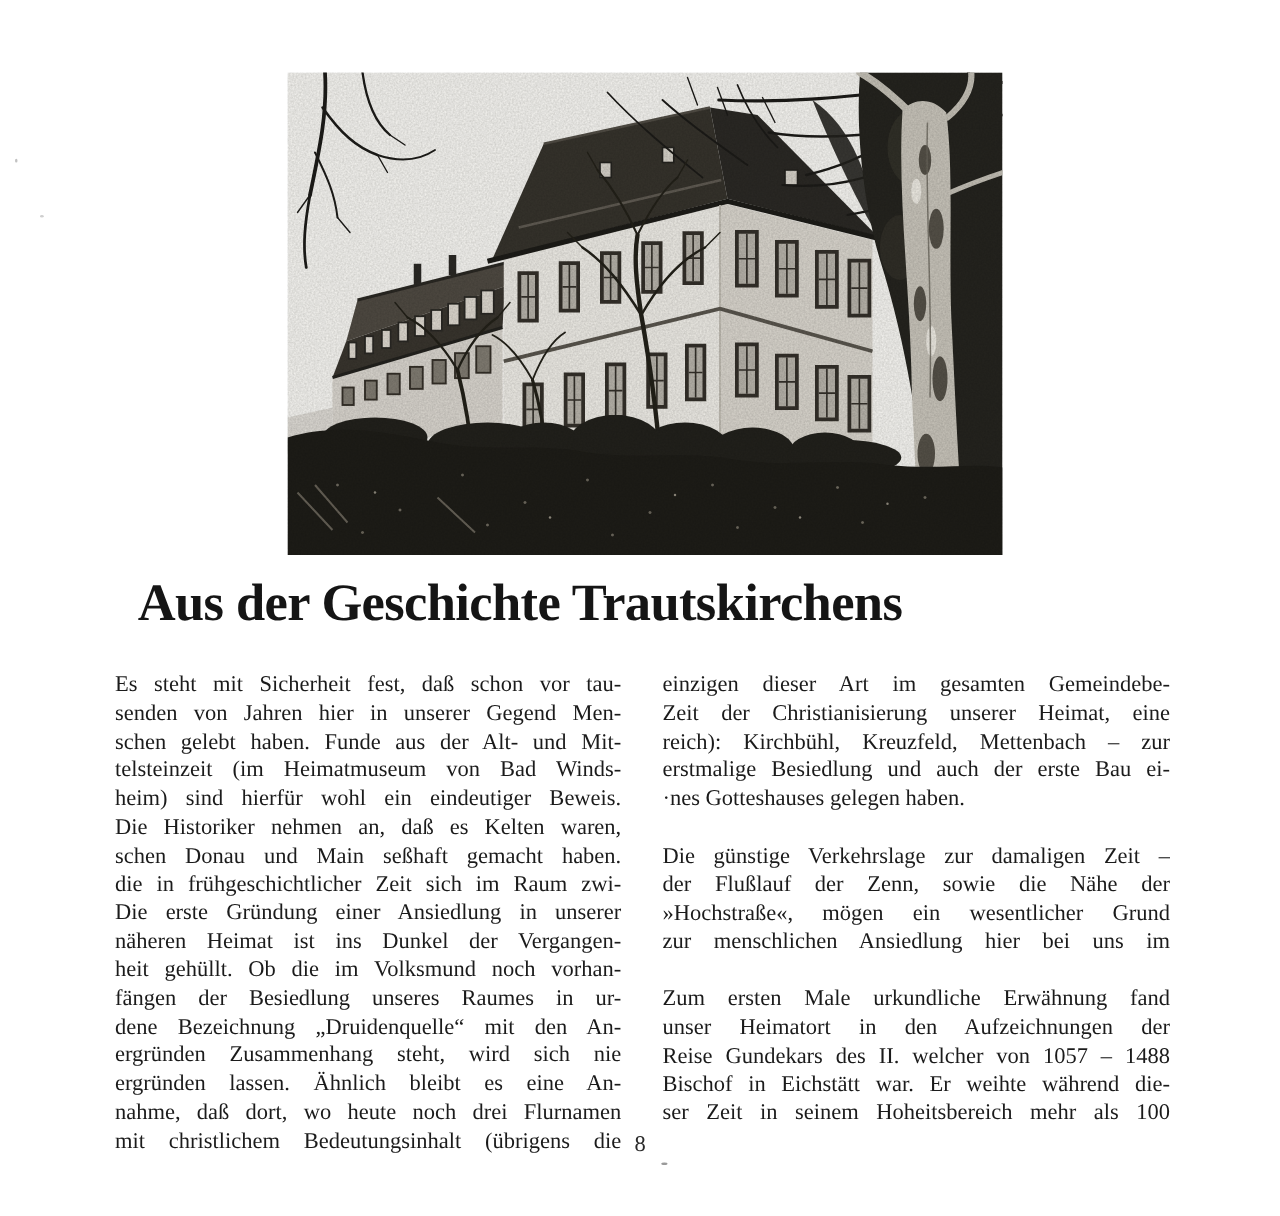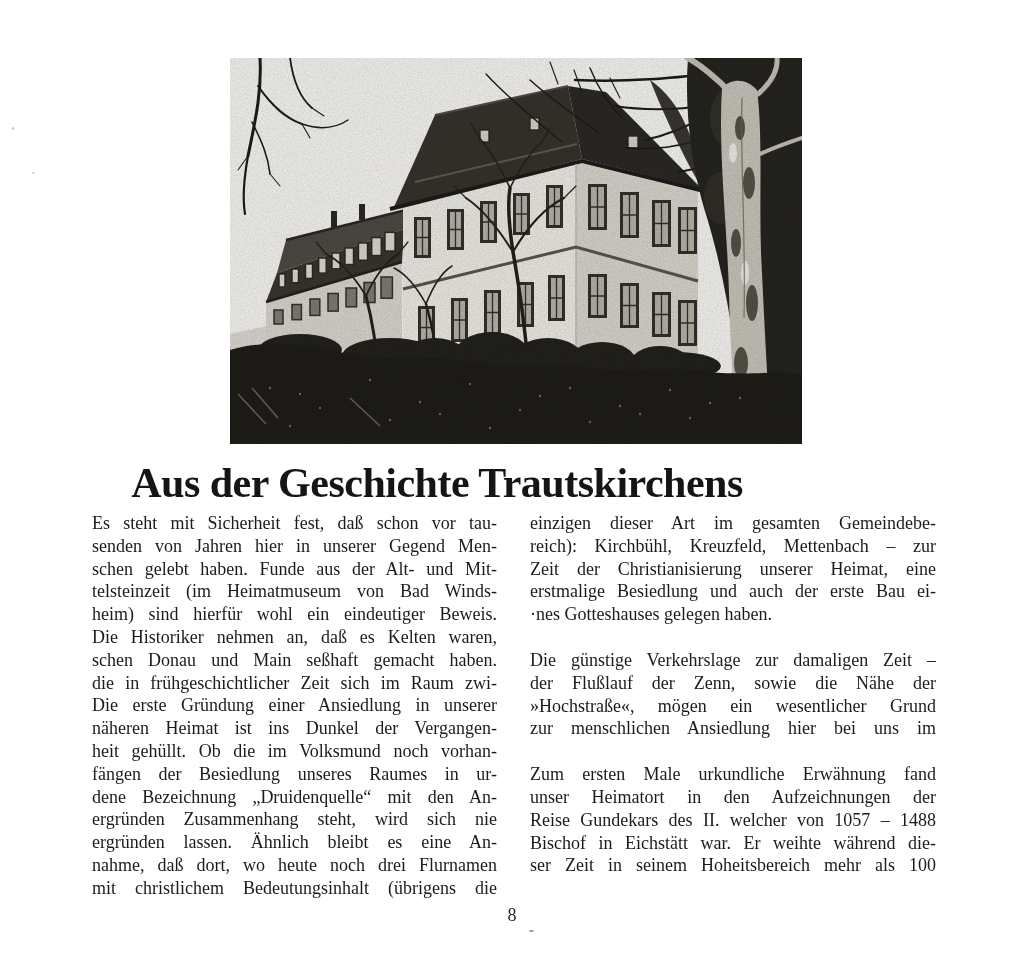--- a/index.html
+++ b/index.html
@@ -1,23 +1,23 @@
 <!DOCTYPE html>
 <html><head>
 <meta charset="utf-8">
 <style>
   html,body{margin:0;padding:0;background:#e9e9e9;}
   .page{position:relative;width:1024px;height:973px;background:#ffffff;overflow:hidden;
         font-family:"Liberation Serif","DejaVu Serif",serif;color:#1b1b1b;}
   .photo{position:absolute;left:230px;top:58px;width:572px;height:386px;margin:0;}
   .photo svg{display:block;width:572px;height:386px;}
   .title{position:absolute;top:459px;left:0;width:832px;margin:0;text-align:center;
-         font-size:42px;font-weight:700;letter-spacing:-0.5px;color:#151515;padding-left:21px;}
+         font-size:42px;font-weight:700;letter-spacing:-0.5px;color:#151515;}
   .columns{position:absolute;top:512px;left:92px;width:844px;display:flex;gap:33px;}
-  .col{width:405px;overflow:hidden;}
+  .col{width:405px;overflow:hidden;margin-top:24px;}
   .col.right{width:406px;}
   .para{margin:0 0 23px 0;font-size:18px;}
   .tline{line-height:22.8px;text-align:justify;text-align-last:justify;white-space:normal;}
   .tline.flush-left{text-align-last:left;}
   .pageno{position:absolute;top:905px;left:0;width:1024px;text-align:center;font-size:18px;color:#2a2a2a;}
   .speck{position:absolute;background:#9a9a9a;border-radius:50%;}
   .speck.s1{left:529px;top:930px;width:5px;height:2px;}
   .speck.s2{left:12px;top:127px;width:2px;height:3px;background:#c2c2c2;}
   .speck.s3{left:32px;top:172px;width:3px;height:2px;background:#cfcfcf;}
 </style>
@@ -261,22 +261,22 @@
           <div class="tline">dene Bezeichnung „Druidenquelle“ mit den An-</div>
           <div class="tline">ergründen Zusammenhang steht, wird sich nie</div>
           <div class="tline">ergründen lassen. Ähnlich bleibt es eine An-</div>
           <div class="tline">nahme, daß dort, wo heute noch drei Flurnamen</div>
           <div class="tline">mit christlichem Bedeutungsinhalt (übrigens die</div>
         </div>
     </div>
     <div class="col right">
       <div class="para">
           <div class="tline">einzigen dieser Art im gesamten Gemeindebe-</div>
+          <div class="tline">Zeit der Christianisierung unserer Heimat, eine</div>
           <div class="tline">reich): Kirchbühl, Kreuzfeld, Mettenbach – zur</div>
-          <div class="tline">Zeit der Christianisierung unserer Heimat, eine</div>
           <div class="tline">erstmalige Besiedlung und auch der erste Bau ei-</div>
           <div class="tline flush-left">·nes Gotteshauses gelegen haben.</div>
         </div>
       <div class="para">
           <div class="tline">Die günstige Verkehrslage zur damaligen Zeit –</div>
           <div class="tline">der Flußlauf der Zenn, sowie die Nähe der</div>
           <div class="tline">»Hochstraße«, mögen ein wesentlicher Grund</div>
           <div class="tline">zur menschlichen Ansiedlung hier bei uns im</div>
         </div>
       <div class="para">

